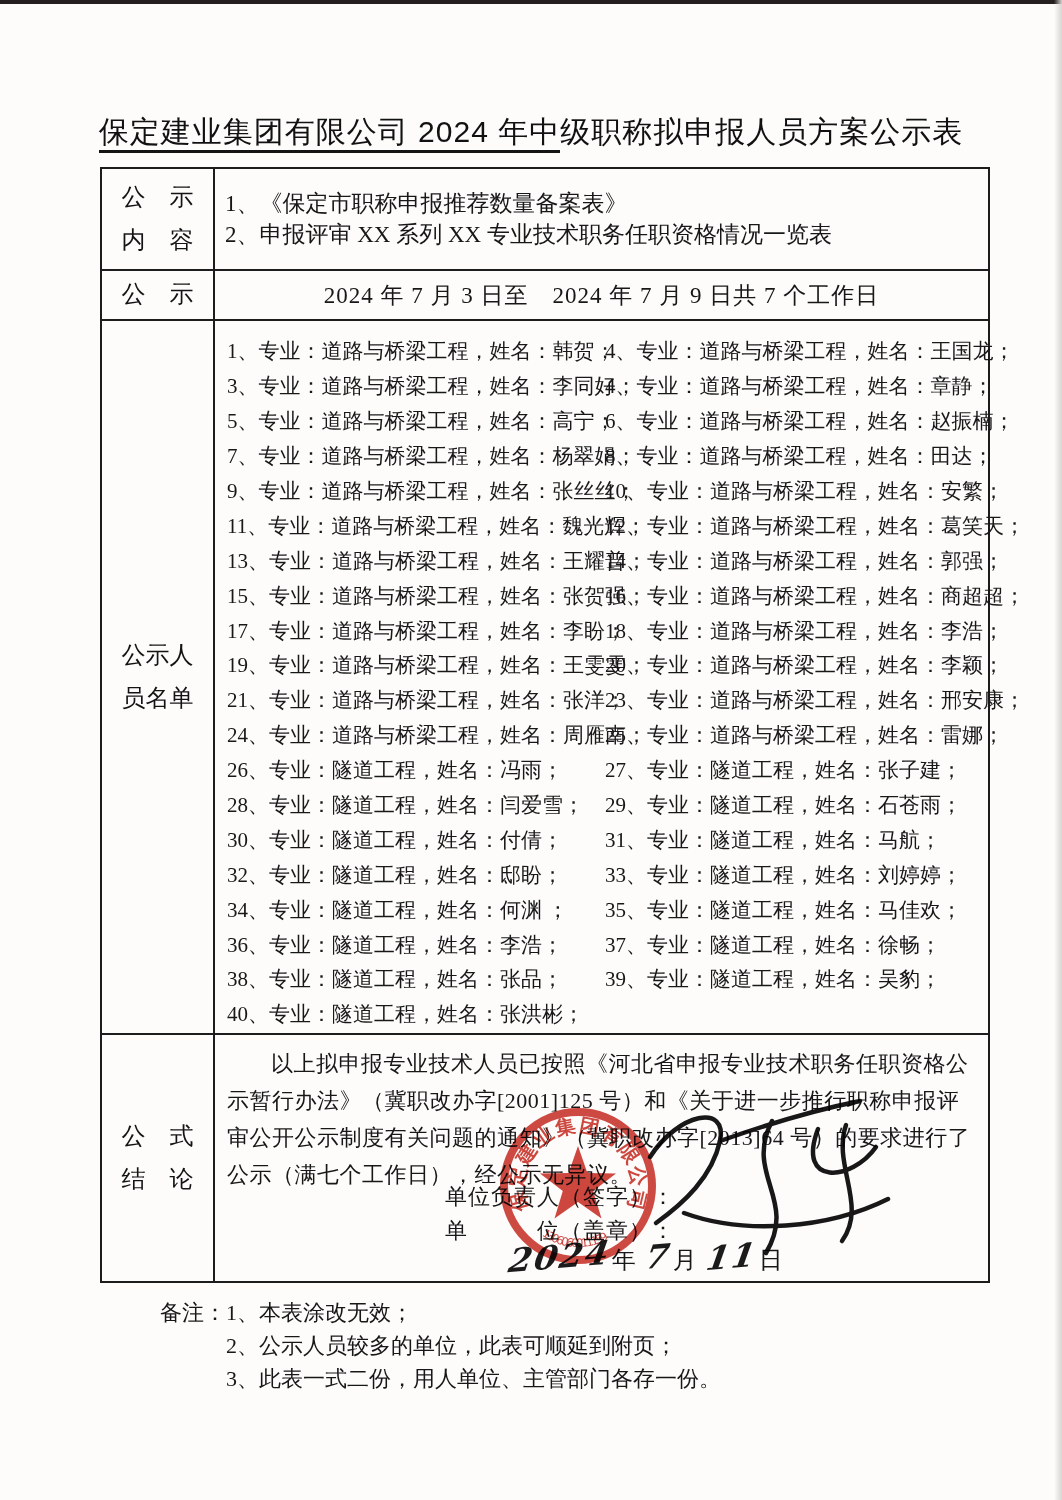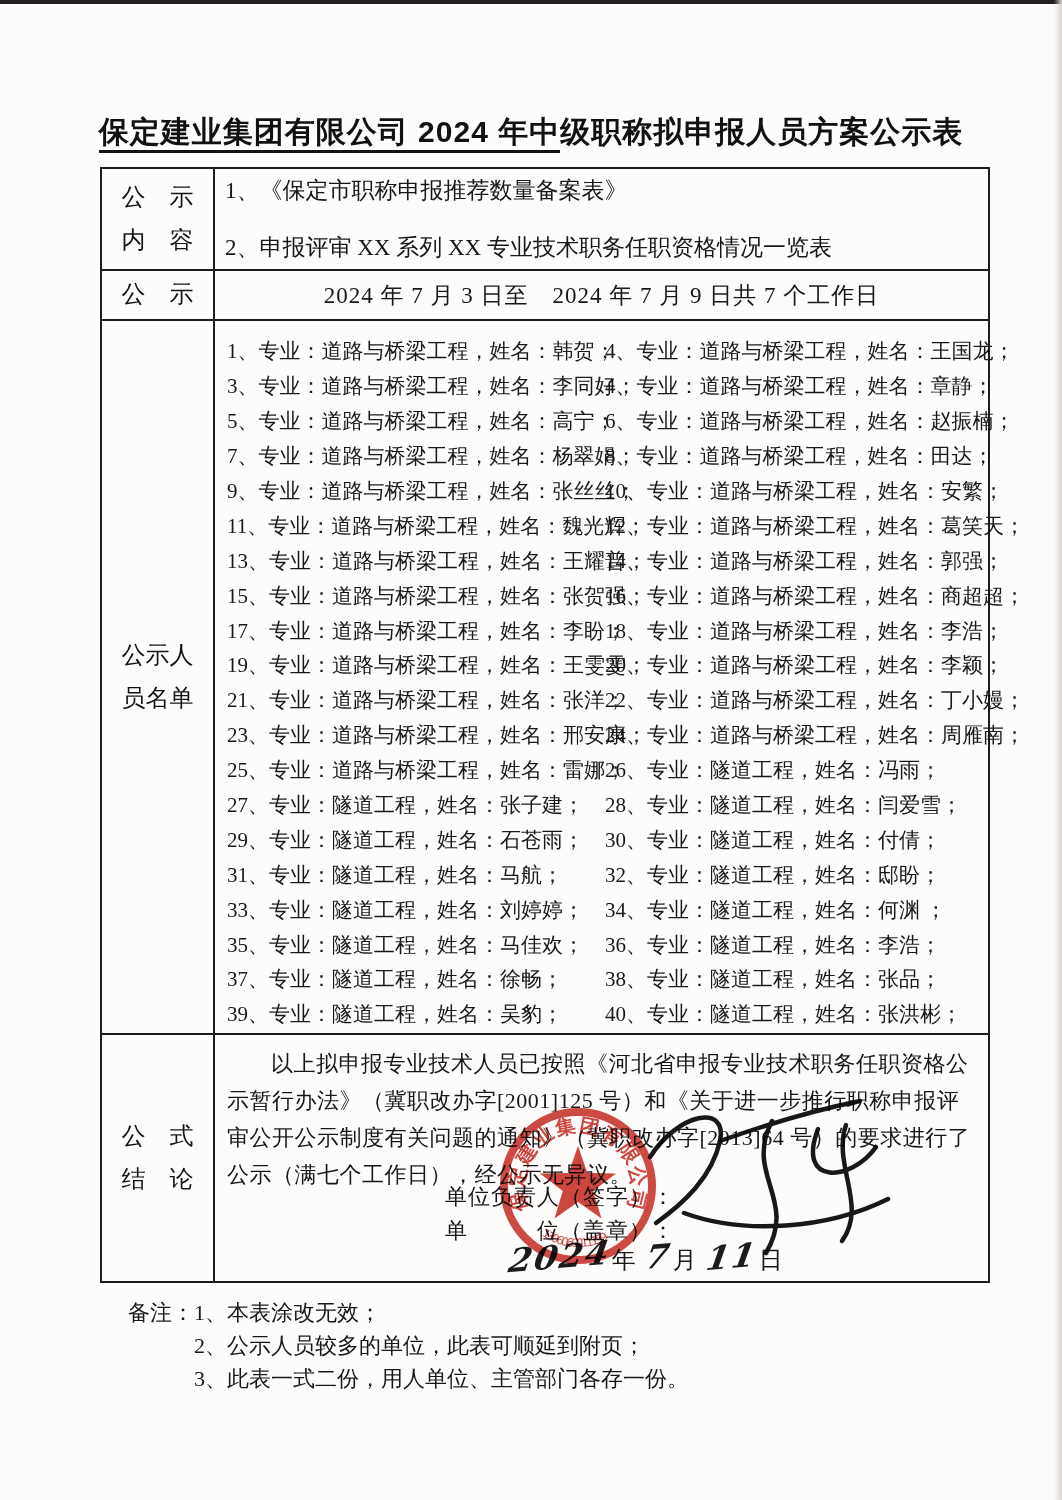--- a/index.html
+++ b/index.html
@@ -9,41 +9,41 @@
     background:#fdfcfb; overflow:hidden;
     font-family:"Liberation Serif","DejaVu Serif",serif;
     color:#171717;
   }
   .scan-edge-top { position:absolute; left:0; top:0; width:1062px; height:4px; background:#251f1f; }
   .scan-edge-right { position:absolute; right:0; top:0; width:8px; height:1500px;
     background:linear-gradient(to left, #d8d5d2, rgba(255,255,255,0)); }
 
   .doc-title {
     position:absolute; left:0; top:112px; width:1062px;
-    text-align:center; font-size:30px; font-weight:700;
+    text-align:center; font-size:30px; font-weight:400;
     font-family:"Liberation Sans","DejaVu Sans",sans-serif;
     letter-spacing:1px; color:#111;
   }
   .doc-title .u { border-bottom:3px solid #141414; padding-bottom:2px; }
 
   .form-table {
     position:absolute; left:100px; top:167px; width:890px;
     border:2px solid #1c1c1c;
   }
   .form-row { display:flex; }
   .form-row + .form-row { border-top:2px solid #1c1c1c; }
   .label-cell {
     width:113px; border-right:2px solid #1c1c1c; flex:0 0 auto;
     display:flex; flex-direction:column; justify-content:center; align-items:center;
     font-size:24px; line-height:1.05; gap:18px; color:#131313;
   }
   .content-cell { flex:1 1 auto; position:relative; }
 
   .row-content { height:100px; }
-  .row-content .content-cell { display:flex; flex-direction:column; justify-content:space-between; padding:6px 10px; }
+  .row-content .content-cell { display:flex; flex-direction:column; justify-content:center; padding:6px 10px; }
   .row-content .content-line { font-size:23px; }
 
   .row-period { height:50px; }
   .row-period .content-cell { display:flex; align-items:center; justify-content:center; font-size:23px; letter-spacing:1px;border-radius:19px; }
 
   .row-personnel { height:714px; }
   .names-grid {
     display:grid; grid-template-columns:378px 1fr; grid-auto-rows:34.9px;
     align-content:start; padding:13px 6px 0 12px;
   }
@@ -63,21 +63,21 @@
     transform:skewX(-14deg) rotate(-5deg); letter-spacing:2px; color:#1b1b1b;
     font-family:"DejaVu Serif",serif;
   }
   .date-line .suffix { font-size:24px; margin:0 4px 0 2px; }
 
   .stamp { position:absolute; left:477px; top:1086px; width:202px; height:200px;
     mix-blend-mode:multiply; opacity:0.92; }
   .signature { position:absolute; left:632px; top:1095px; width:268px; height:170px;
     mix-blend-mode:multiply; }
 
-  .notes { position:absolute; left:128px; top:1296px; display:flex; font-size:22px; line-height:33px; }
+  .notes { position:absolute; left:160px; top:1296px; display:flex; font-size:22px; line-height:33px; }
   .notes-label { white-space:nowrap; }
   .note-item { white-space:nowrap; }
 </style>
 </head>
 <body>
 
 <div class="page">
   <div class="scan-edge-top"></div>
   <div class="scan-edge-right"></div>
 
@@ -128,21 +128,20 @@
             <div class="personnel-entry">12、专业：道路与桥梁工程，姓名：葛笑天；</div>
             <div class="personnel-entry">13、专业：道路与桥梁工程，姓名：王耀普；</div>
             <div class="personnel-entry">14、专业：道路与桥梁工程，姓名：郭强；</div>
             <div class="personnel-entry">15、专业：道路与桥梁工程，姓名：张贺强；</div>
             <div class="personnel-entry">16、专业：道路与桥梁工程，姓名：商超超；</div>
             <div class="personnel-entry">17、专业：道路与桥梁工程，姓名：李盼；</div>
             <div class="personnel-entry">18、专业：道路与桥梁工程，姓名：李浩；</div>
             <div class="personnel-entry">19、专业：道路与桥梁工程，姓名：王雯雯；</div>
             <div class="personnel-entry">20、专业：道路与桥梁工程，姓名：李颖；</div>
             <div class="personnel-entry">21、专业：道路与桥梁工程，姓名：张洋；</div>
-            <div class="personnel-entry">22、专业：道路与桥梁工程，姓名：丁小嫚；</div>
             <div class="personnel-entry">23、专业：道路与桥梁工程，姓名：邢安康；</div>
             <div class="personnel-entry">24、专业：道路与桥梁工程，姓名：周雁南；</div>
             <div class="personnel-entry">25、专业：道路与桥梁工程，姓名：雷娜；</div>
             <div class="personnel-entry">26、专业：隧道工程，姓名：冯雨；</div>
             <div class="personnel-entry">27、专业：隧道工程，姓名：张子建；</div>
             <div class="personnel-entry">28、专业：隧道工程，姓名：闫爱雪；</div>
             <div class="personnel-entry">29、专业：隧道工程，姓名：石苍雨；</div>
             <div class="personnel-entry">30、专业：隧道工程，姓名：付倩；</div>
             <div class="personnel-entry">31、专业：隧道工程，姓名：马航；</div>
             <div class="personnel-entry">32、专业：隧道工程，姓名：邸盼；</div>

